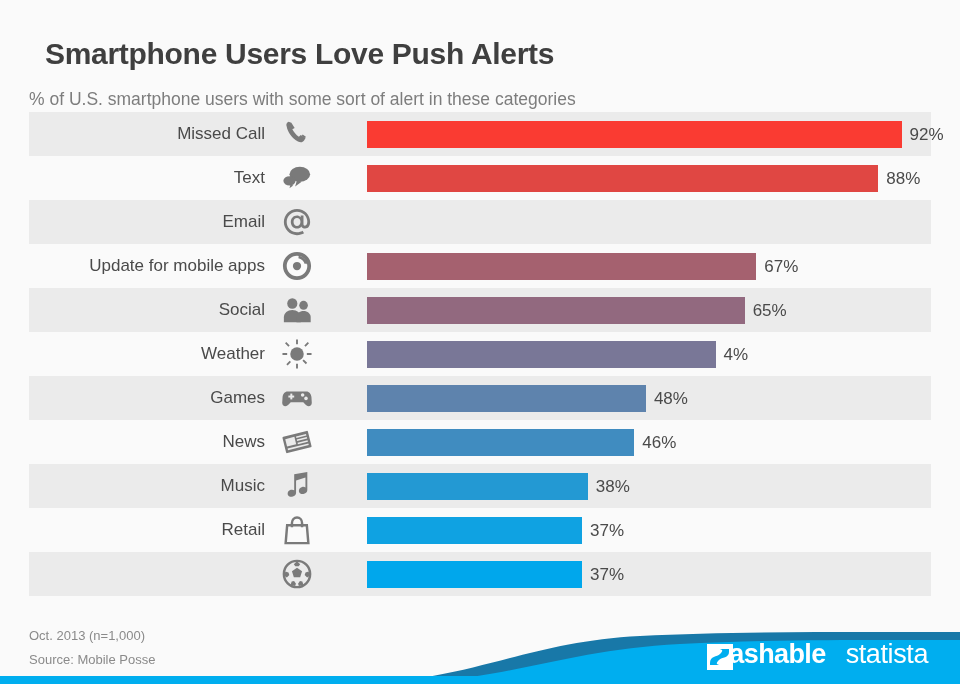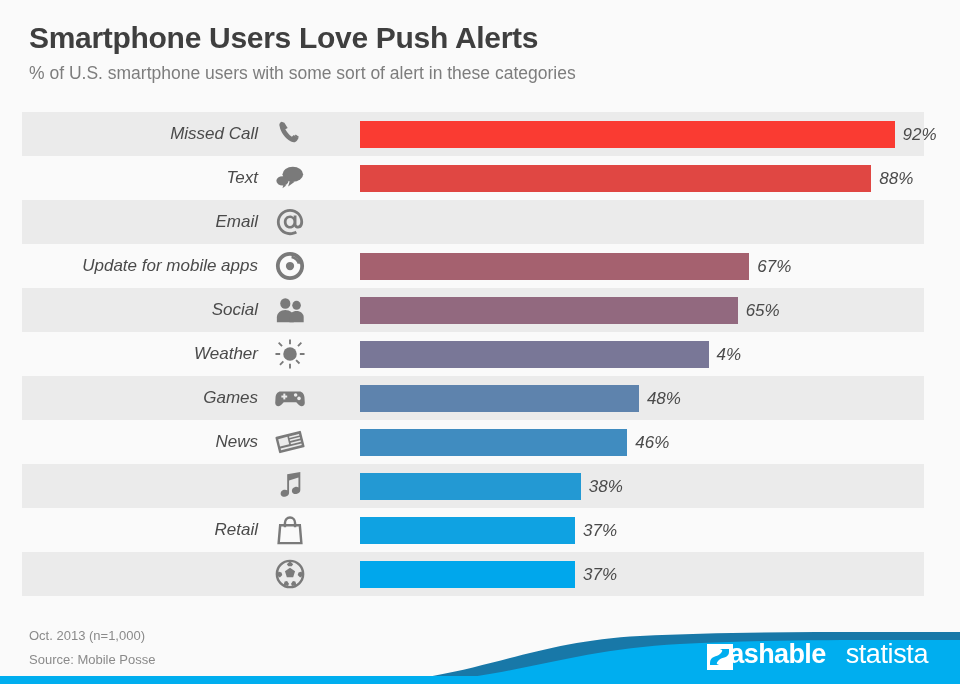--- a/index.html
+++ b/index.html
@@ -19,37 +19,36 @@
     position: absolute;
     left: 29px;
     top: 20px;
     width: 902px;
   }
   .chart-title {
     font-size: 30px;
     font-weight: bold;
     color: #3F3F3F;
     letter-spacing: -0.3px;
-    margin: 0;
+    margin: 16px;
     line-height: 36px;
   }
   .chart-subtitle {
     font-size: 17.5px;
     color: #7D7D7D;
     margin: 6px 0 0 0;
     line-height: 22px;
     font-weight: normal;
   }
 
   .rows {
     position: absolute;
-    left: 22px;
+    left: 29px;
     top: 112px;
     width: 902px;
-    font-style: italic;
   }
   .row {
     position: relative;
     height: 44px;
     width: 902px;
     background: transparent;
   }
   .row.odd { background: #EBEBEB; }
 
   .row-label {
@@ -271,20 +270,21 @@
             <rect x="4.6" y="20.4" width="22.8" height="1.7" fill="#EBEBEB"></rect>
           </g>
         </svg>
       </div>
       <div class="bar-wrap">
         <div class="bar" style="width: 267.26px; background: rgb(64, 140, 192);"></div>
         <div class="bar-value">46%</div>
       </div>
     </div>
     <div class="row odd">
+      <div class="row-label">Music</div>
       <div class="row-icon">
         <svg width="30" height="30" viewBox="0 0 32 32" fill="#7A7A7A">
           <path d="M13 3.5v17c-1-.6-2.3-.8-3.6-.4-2.4.7-3.9 2.9-3.3 4.9.6 2 3 3 5.4 2.3 2-.6 3.4-2.2 3.5-3.9V10l10-3v10.5c-1-.6-2.3-.8-3.6-.4-2.4.7-3.9 2.9-3.3 4.9.6 2 3 3 5.4 2.3 2-.6 3.4-2.2 3.5-3.9V1z"></path>
         </svg>
       </div>
       <div class="bar-wrap">
         <div class="bar" style="width: 220.78px; background: rgb(35, 153, 211);"></div>
         <div class="bar-value">38%</div>
       </div>
     </div>

